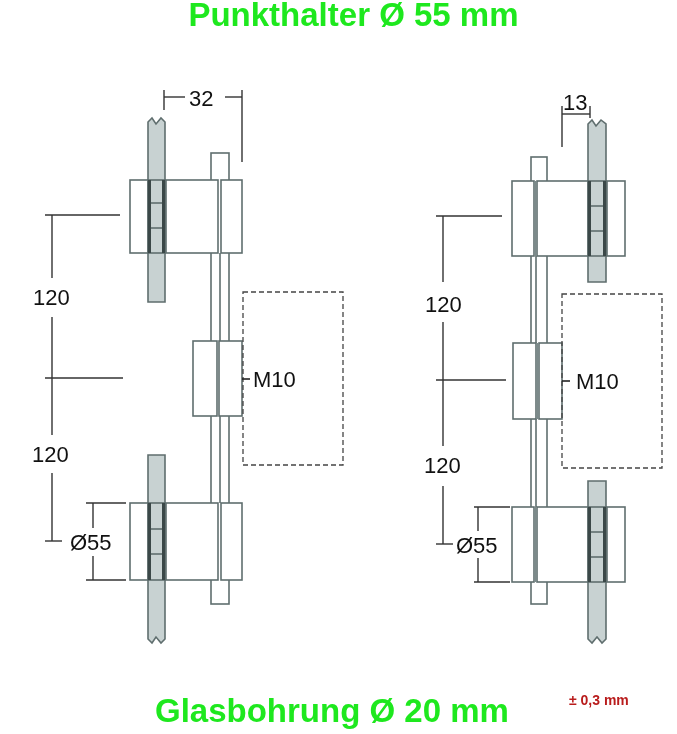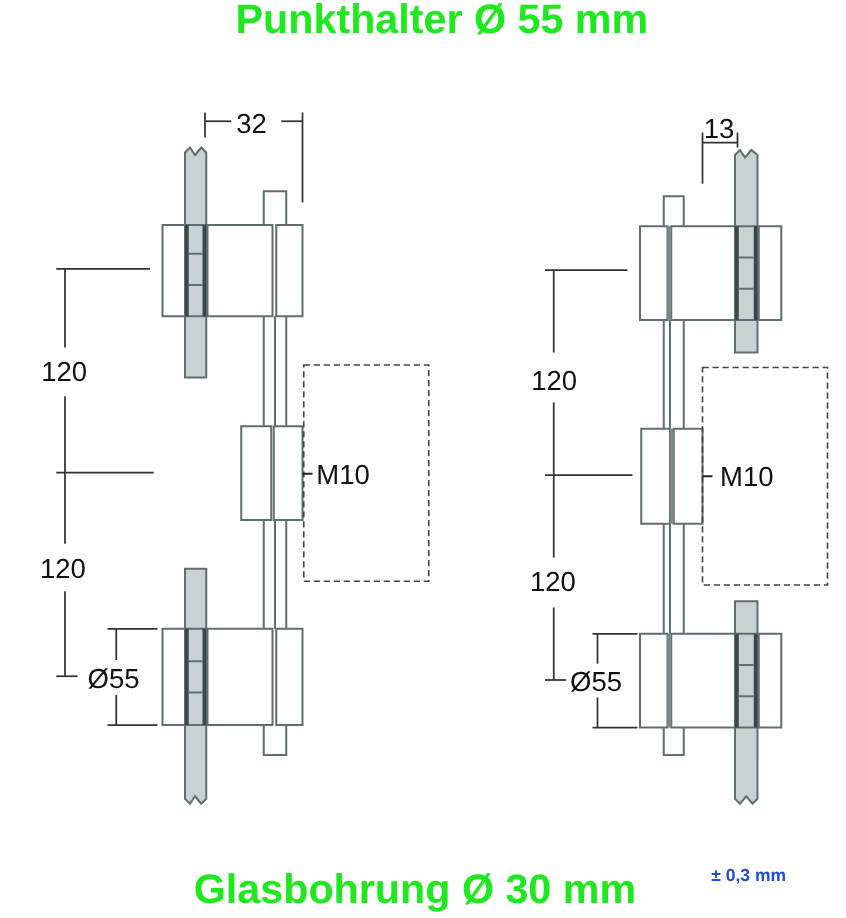--- a/index.html
+++ b/index.html
@@ -1,20 +1,20 @@
 <!DOCTYPE html>
 <html><head>
 <meta charset="utf-8">
 <style>
   html, body { margin: 0; padding: 0; background: #ffffff; }
   body { width: 677px; height: 734px; position: relative; overflow: hidden; font-family: "Liberation Sans", sans-serif; }
   .title { position: absolute; left: 0; width: 677px; text-align: center; color: #1ee81e; font-weight: bold; font-family: "Liberation Sans", sans-serif; }
   #top-title { top: -4px; left: 15px; font-size: 33px; }
   #bottom-title { top: 692px; left: 155px; width: auto; text-align: left; font-size: 33px; }
-  #tolerance { position: absolute; left: 569px; top: 692px; font-size: 14px; font-weight: bold; color: #1d4ed8; font-family: "Liberation Sans", sans-serif; }
+  #tolerance { position: absolute; left: 569px; top: 692px; font-size: 14px; font-weight: bold; color: #b91c1c; font-family: "Liberation Sans", sans-serif; }
   svg { position: absolute; left: 0; top: 0; }
   .lbl { font-family: "Liberation Sans", sans-serif; font-size: 22px; fill: #111; }
 </style>
 </head>
 <body>
 
 <div id="top-title" class="title">Punkthalter Ø 55 mm</div>
 
 <svg width="677" height="734" viewBox="0 0 677 734">
   <g fill="none" stroke="#5f6e6e" stroke-width="1.6">
@@ -127,14 +127,14 @@
   <text class="lbl" x="253" y="387">M10</text>
   <text class="lbl" x="70" y="550">Ø55</text>
 
   <text class="lbl" x="563" y="110">13</text>
   <text class="lbl" x="425" y="312">120</text>
   <text class="lbl" x="424" y="473">120</text>
   <text class="lbl" x="576" y="389">M10</text>
   <text class="lbl" x="456" y="553">Ø55</text>
 </svg>
 
-<div id="bottom-title" class="title">Glasbohrung Ø 30 mm</div>
+<div id="bottom-title" class="title">Glasbohrung Ø 20 mm</div>
 <div id="tolerance">± 0,3 mm</div>
 
 </body></html>

